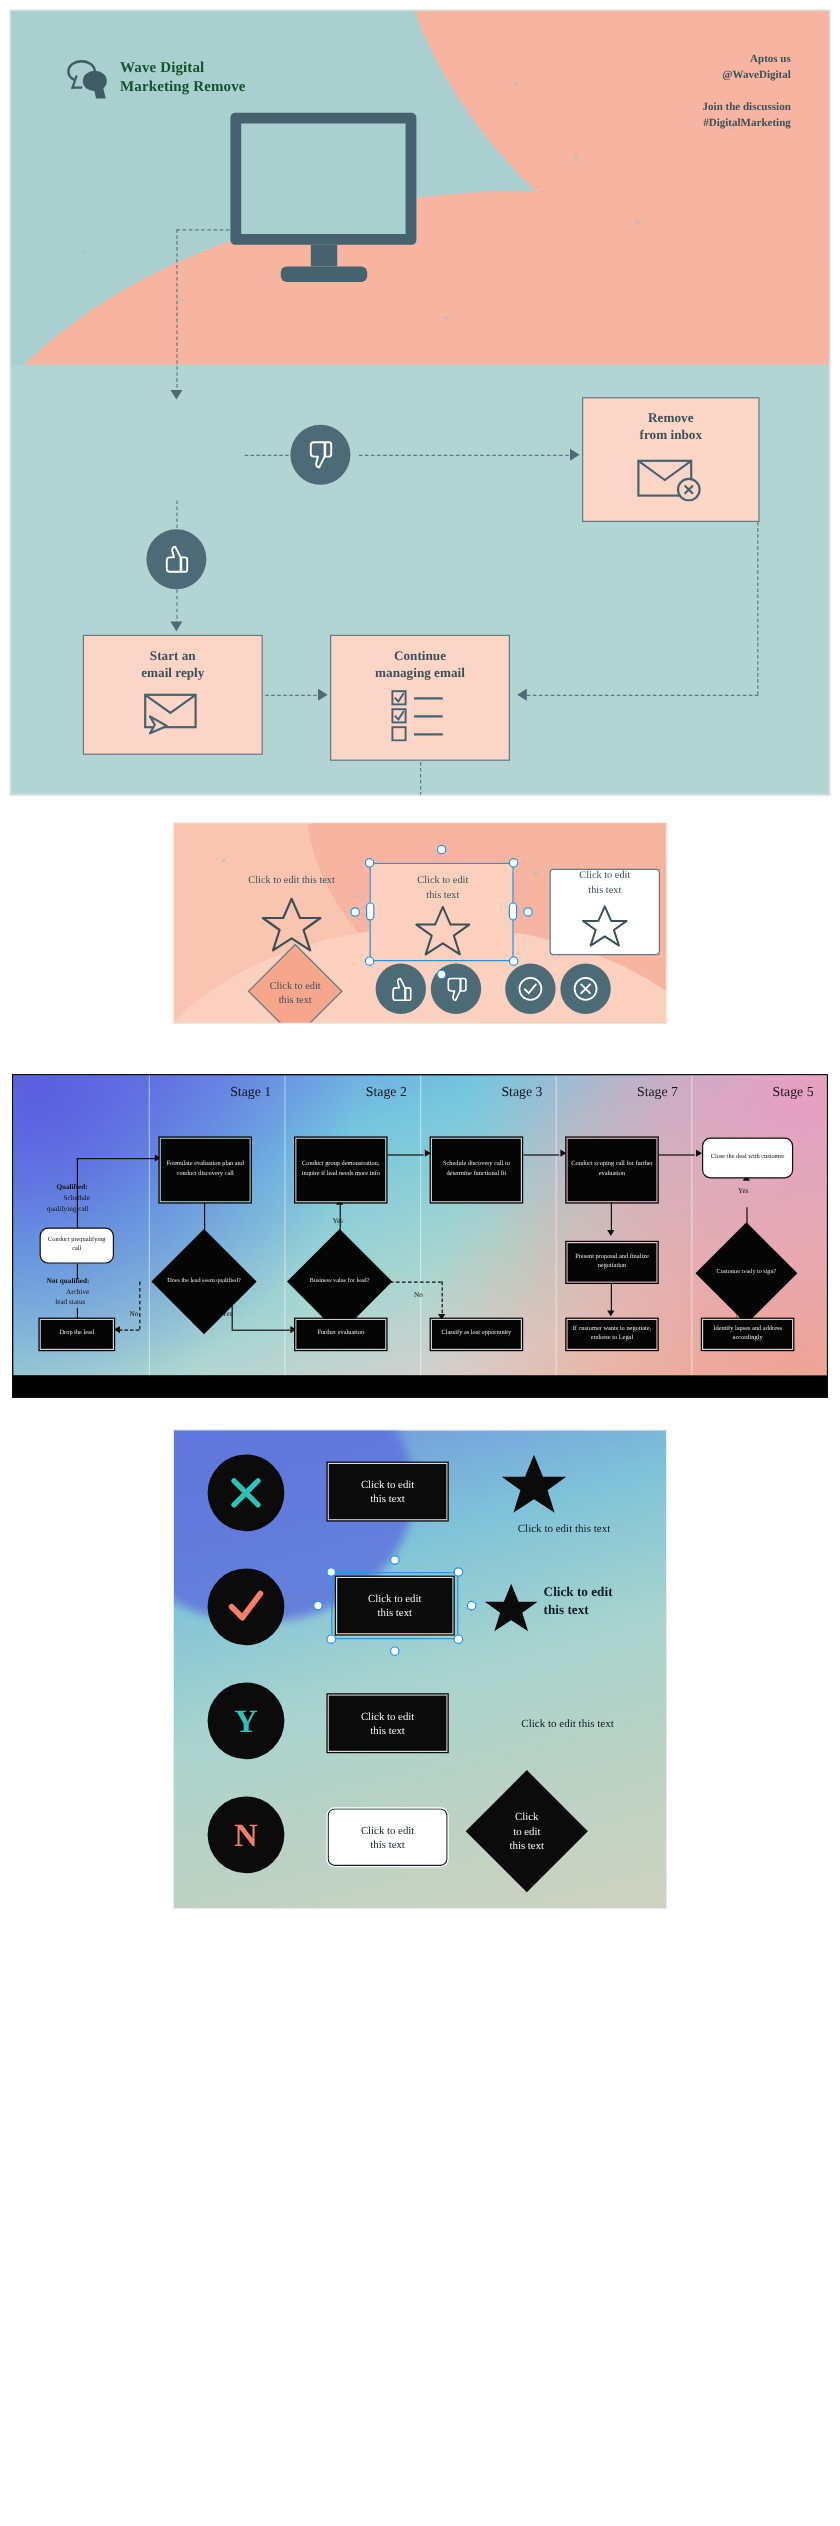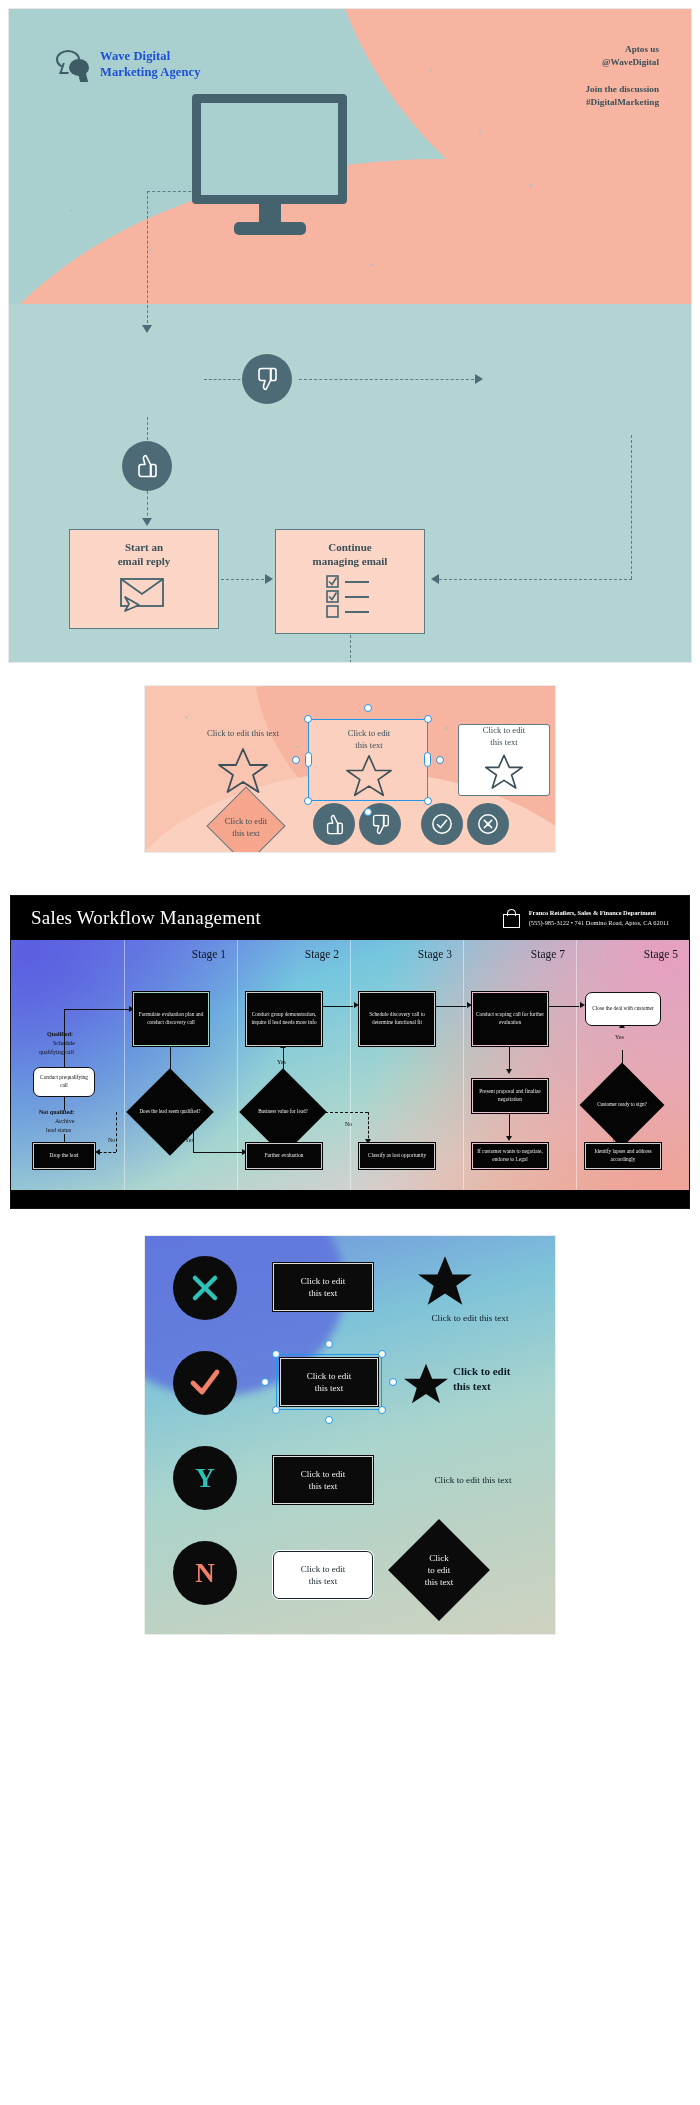--- a/index.html
+++ b/index.html
@@ -27,21 +27,21 @@
     position:absolute; left:-60px; top:150px; width:900px; height:300px;
     background:#f7b5a1; border-radius:55% 45% 0 0 / 100% 100% 0 0;
   }
   .speck{position:absolute;background:#9fc4c4;opacity:.55;border-radius:40%;}
   .logo { position:absolute; left:47px; top:40px; display:flex; align-items:center; gap:10px; z-index:6;}
   .logo-mark { width:34px; height:30px; position:relative;}
   .logo-mark .b1{position:absolute;left:0;top:0;width:24px;height:19px;border:2.5px solid #3e5c66;border-radius:50%;}
   .logo-mark .b1:after{content:"";position:absolute;left:3px;bottom:-7px;width:7px;height:9px;background:#a9cfce;border-left:2.5px solid #3e5c66;border-bottom:2.5px solid #3e5c66;transform:skewX(-18deg);}
   .logo-mark .b2{position:absolute;left:13px;top:9px;width:20px;height:17px;background:#3e5c66;border-radius:50%;}
   .logo-mark .b2:after{content:"";position:absolute;right:2px;bottom:-6px;width:8px;height:9px;background:#3e5c66;transform:skewX(14deg);}
-  .logo-txt { font-size:12.5px; line-height:1.25; color:#1d4ed8; font-weight:700; letter-spacing:.1px;}
+  .logo-txt { font-size:12.5px; line-height:1.25; color:#14532d; font-weight:700; letter-spacing:.1px;}
   .social { position:absolute; right:32px; top:34px; text-align:right; z-index:6;
             font-size:9.2px; line-height:1.45; color:#3c5059; font-weight:700;}
   .social .gap{ margin-top:13px; }
 
   .monitor{ position:absolute; left:183px; top:85px; z-index:5;}
   .mon-frame{ width:155px; height:110px; background:#a9cfce; border:9px solid #45636e; border-radius:4px;}
   .mon-neck{ width:22px; height:18px; background:#45636e; margin:0 auto;}
   .mon-base{ width:72px; height:13px; background:#45636e; margin:0 auto; border-radius:5px;}
   .startbox{
     position:absolute; left:32px; top:10px; width:160px; height:96px; background:#fff;
@@ -170,21 +170,21 @@
       <div class="speck" style="left:250px;top:215px;width:3px;height:3px;"></div>
     </div>
 
     <div class="logo">
       <span class="logo-mark">
         <span class="b1"></span>
             <span class="b2"></span>
       </span>
       <span class="logo-txt">
         <span>Wave Digital</span><br>
-        <span>Marketing Agency</span>
+        <span>Marketing Remove</span>
       </span>
     </div>
 
     <div class="social">
       <div>Aptos us</div>
       <div>@WaveDigital</div>
       <div class="gap">Join the discussion</div>
       <div>#DigitalMarketing</div>
     </div>
 
@@ -202,20 +202,30 @@
     <div class="dash-h" style="left:195px;top:370px;width:46px;"></div>
     <div class="circbtn" style="left:233px;top:345px;">
       <svg width="22" height="24" viewBox="0 0 22 24">
         <path d="M14.5 1.5 H5.5 C4 1.5 3 2.6 3 4 V11 C3 12.4 4 13.5 5.5 13.5 H9 L7.5 19 C7.1 21 8.5 22.5 10 22.5 L14.5 13.5 Z" fill="none" stroke="#fff" stroke-width="1.6" stroke-linejoin="round"></path>
         <path d="M15 1.5 H18 C19.2 1.5 20 2.3 20 3.3 V11.7 C20 12.7 19.2 13.5 18 13.5 H15 Z" fill="none" stroke="#fff" stroke-width="1.6" stroke-linejoin="round"></path>
       </svg>
     </div>
     <div class="dash-h" style="left:290px;top:370px;width:180px;"></div>
     <div class="arrw ar-r" style="left:466px;top:365px;"></div>
 
+    <div class="node" style="left:476px;top:322px;width:148px;height:104px;">
+      <div class="t">Remove</div>
+      <div class="t">from inbox</div>
+      <svg width="58" height="40" viewBox="0 0 58 40" style="margin-top:7px">
+        <rect x="2" y="6" width="44" height="29" fill="none" stroke="#45636e" stroke-width="1.8"></rect>
+        <path d="M2 6 L24 22 L46 6" fill="none" stroke="#45636e" stroke-width="1.8"></path>
+        <circle cx="44" cy="30" r="9" fill="#fbd5c6" stroke="#45636e" stroke-width="1.8"></circle>
+        <path d="M40.5 26.5 L47.5 33.5 M47.5 26.5 L40.5 33.5" stroke="#45636e" stroke-width="1.8"></path>
+      </svg>
+    </div>
 
     <div class="dash-v" style="left:138px;top:408px;height:28px;"></div>
     <div class="circbtn" style="left:113px;top:432px;">
       <svg width="22" height="24" viewBox="0 0 22 24">
         <path d="M14.5 22.5 H5.5 C4 22.5 3 21.4 3 20 V13 C3 11.6 4 10.5 5.5 10.5 H9 L7.5 5 C7.1 3 8.5 1.5 10 1.5 L14.5 10.5 Z" fill="none" stroke="#fff" stroke-width="1.6" stroke-linejoin="round"></path>
         <path d="M15 22.5 H18 C19.2 22.5 20 21.7 20 20.7 V12.3 C20 11.3 19.2 10.5 18 10.5 H15 Z" fill="none" stroke="#fff" stroke-width="1.6" stroke-linejoin="round"></path>
       </svg>
     </div>
     <div class="dash-v" style="left:138px;top:482px;height:30px;"></div>
     <div class="arrw ar-d" style="left:133px;top:509px;"></div>
@@ -339,33 +349,20 @@
         <circle cx="12" cy="12" r="10" fill="none" stroke="#fff" stroke-width="1.6"></circle>
         <path d="M8 8 L16 16 M16 8 L8 16" stroke="#fff" stroke-width="1.7" stroke-linecap="round"></path>
       </svg>
     </div>
   </div>
   </div>
 
   <div class="p3-wrap">
   <div class="p3">
 
-    <div class="p3-head">
-      <div class="p3-title">Sales Workflow Management</div>
-      <div class="p3-right">
-        <span class="bag">
-          <span class="hdl"></span>
-              <span class="body"></span>
-        </span>
-        <span class="p3-contact">
-          <div>Franco Retailers, Sales &amp; Finance Department</div>
-          <div class="l2">(555)-985-3122 • 741 Domino Road, Aptos, CA 62011</div>
-        </span>
-      </div>
-    </div>
 
     <div class="p3-canvas">
       <div class="colsep" style="left:113px;"></div>
       <div class="colsep" style="left:226px;"></div>
       <div class="colsep" style="left:339px;"></div>
       <div class="colsep" style="left:452px;"></div>
       <div class="colsep" style="left:565px;"></div>
 
       <div class="stage-lbl" style="left:125px;">Stage 1</div>
       <div class="stage-lbl" style="left:238px;">Stage 2</div>

